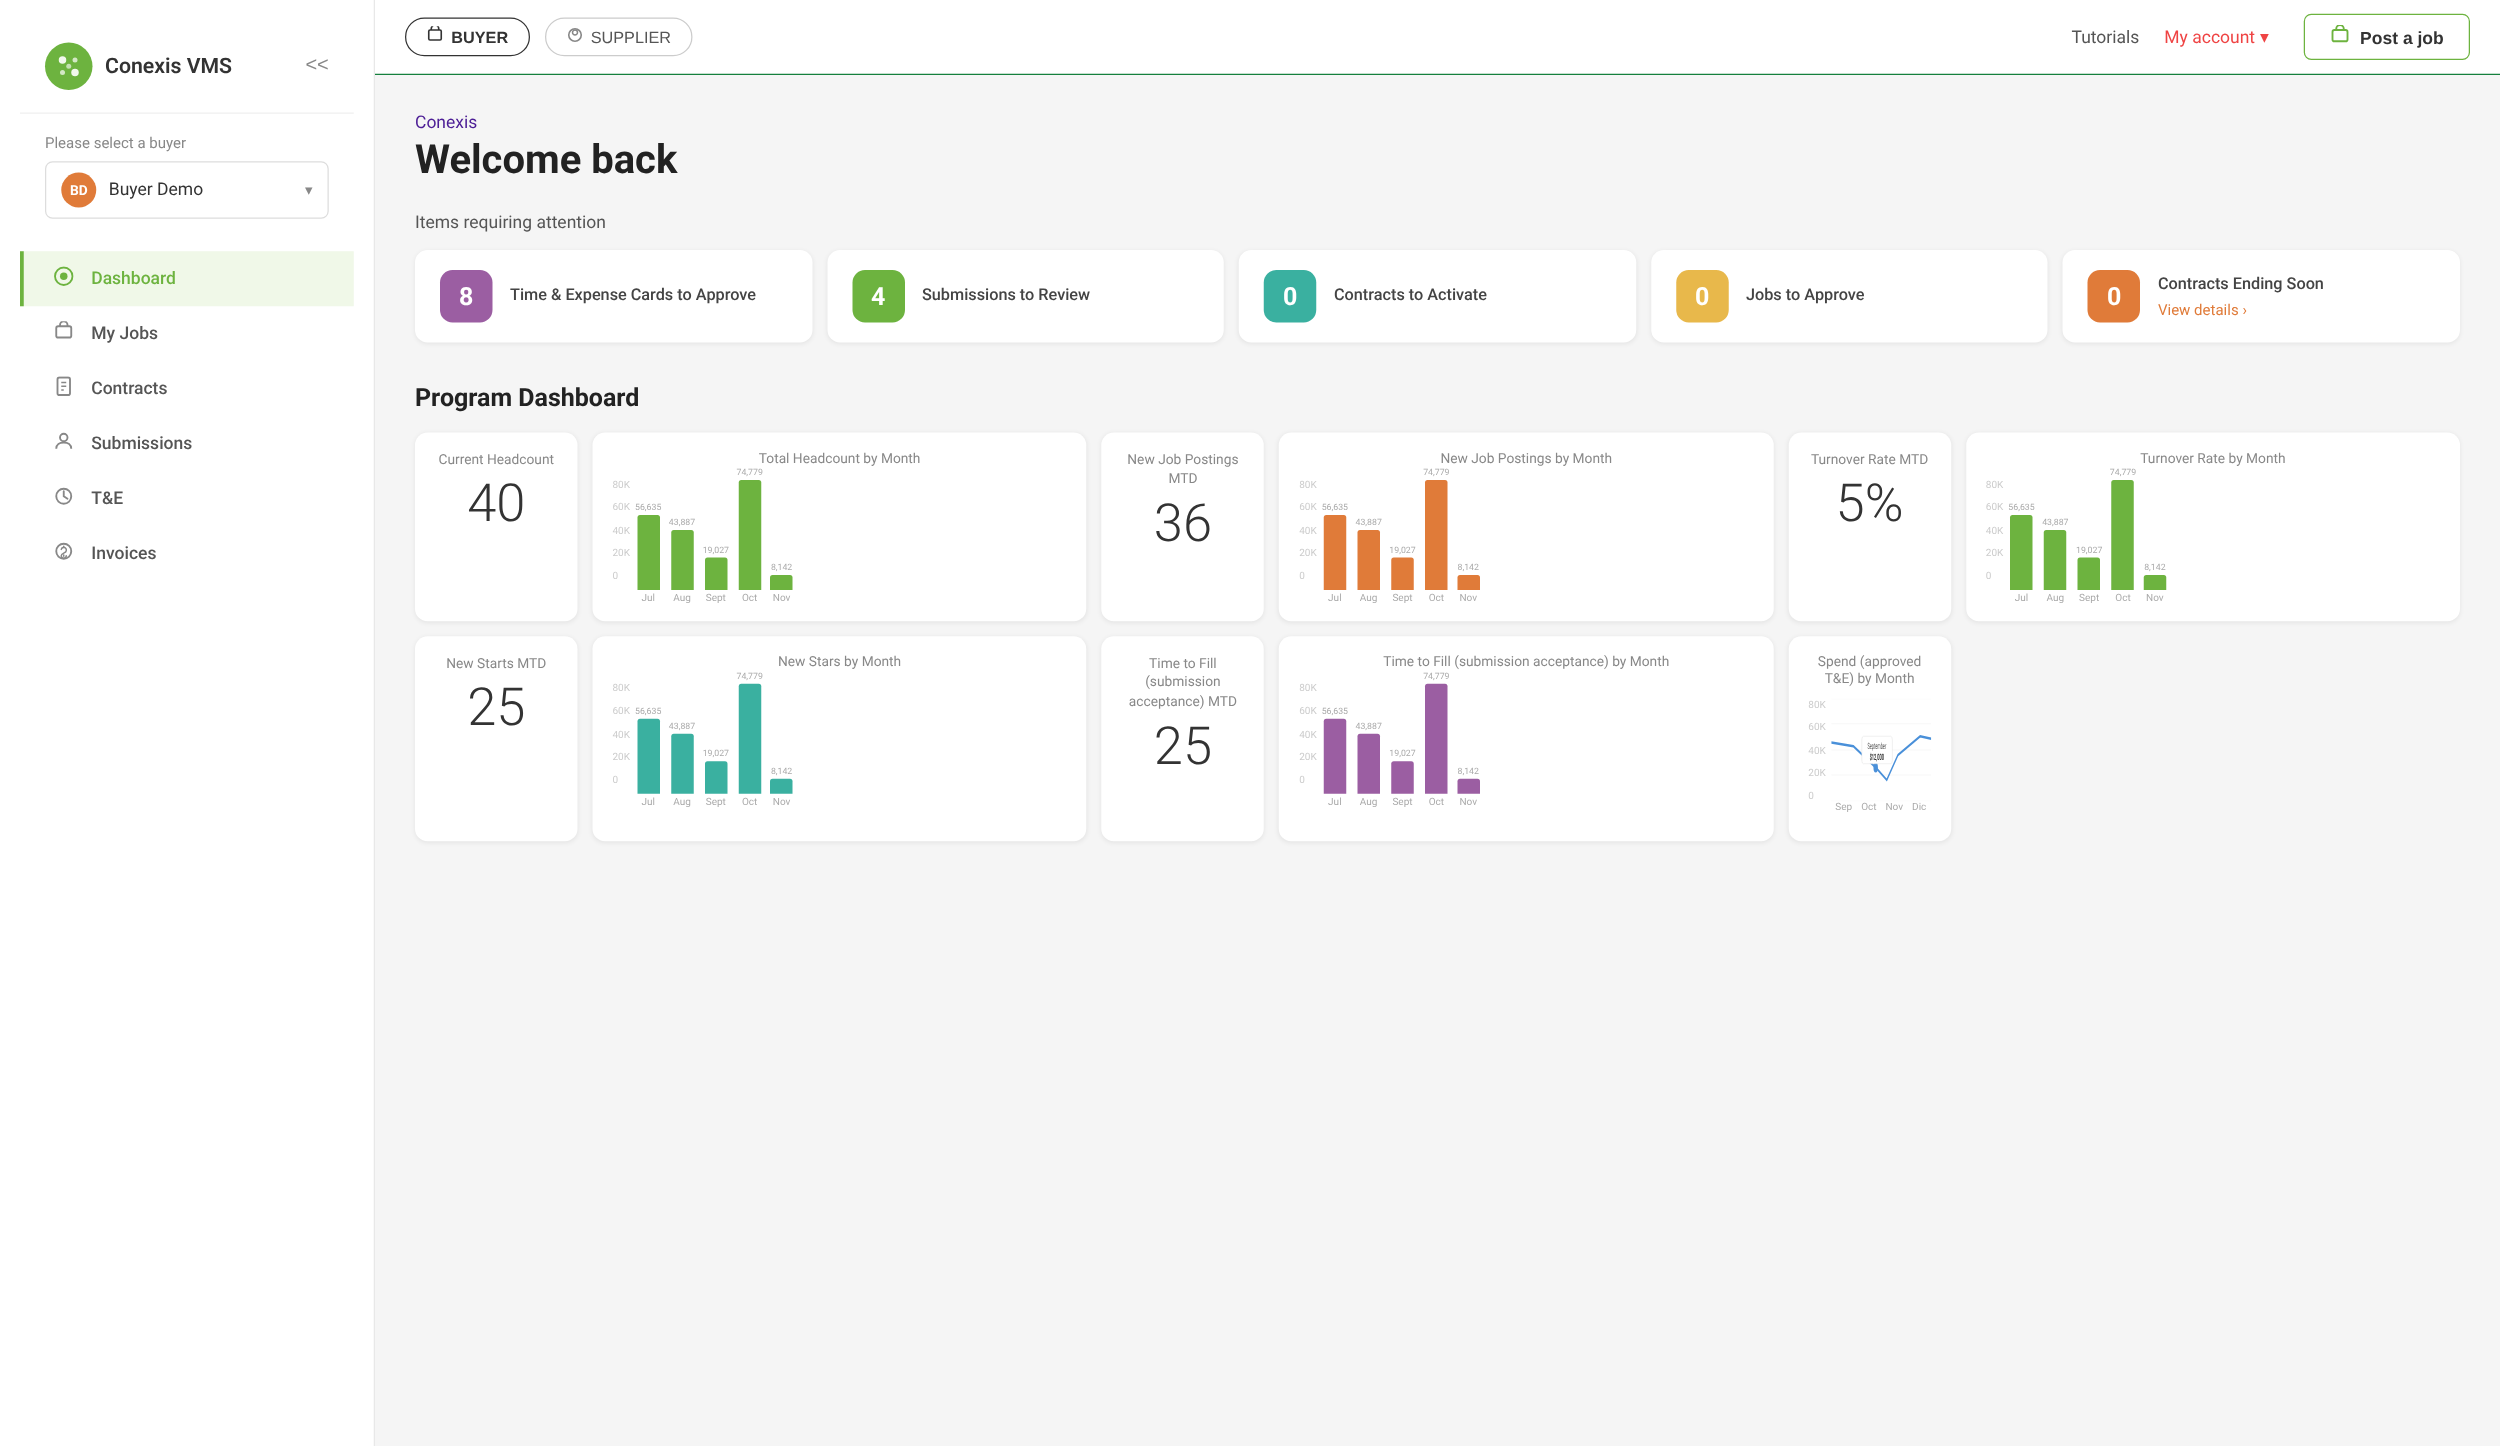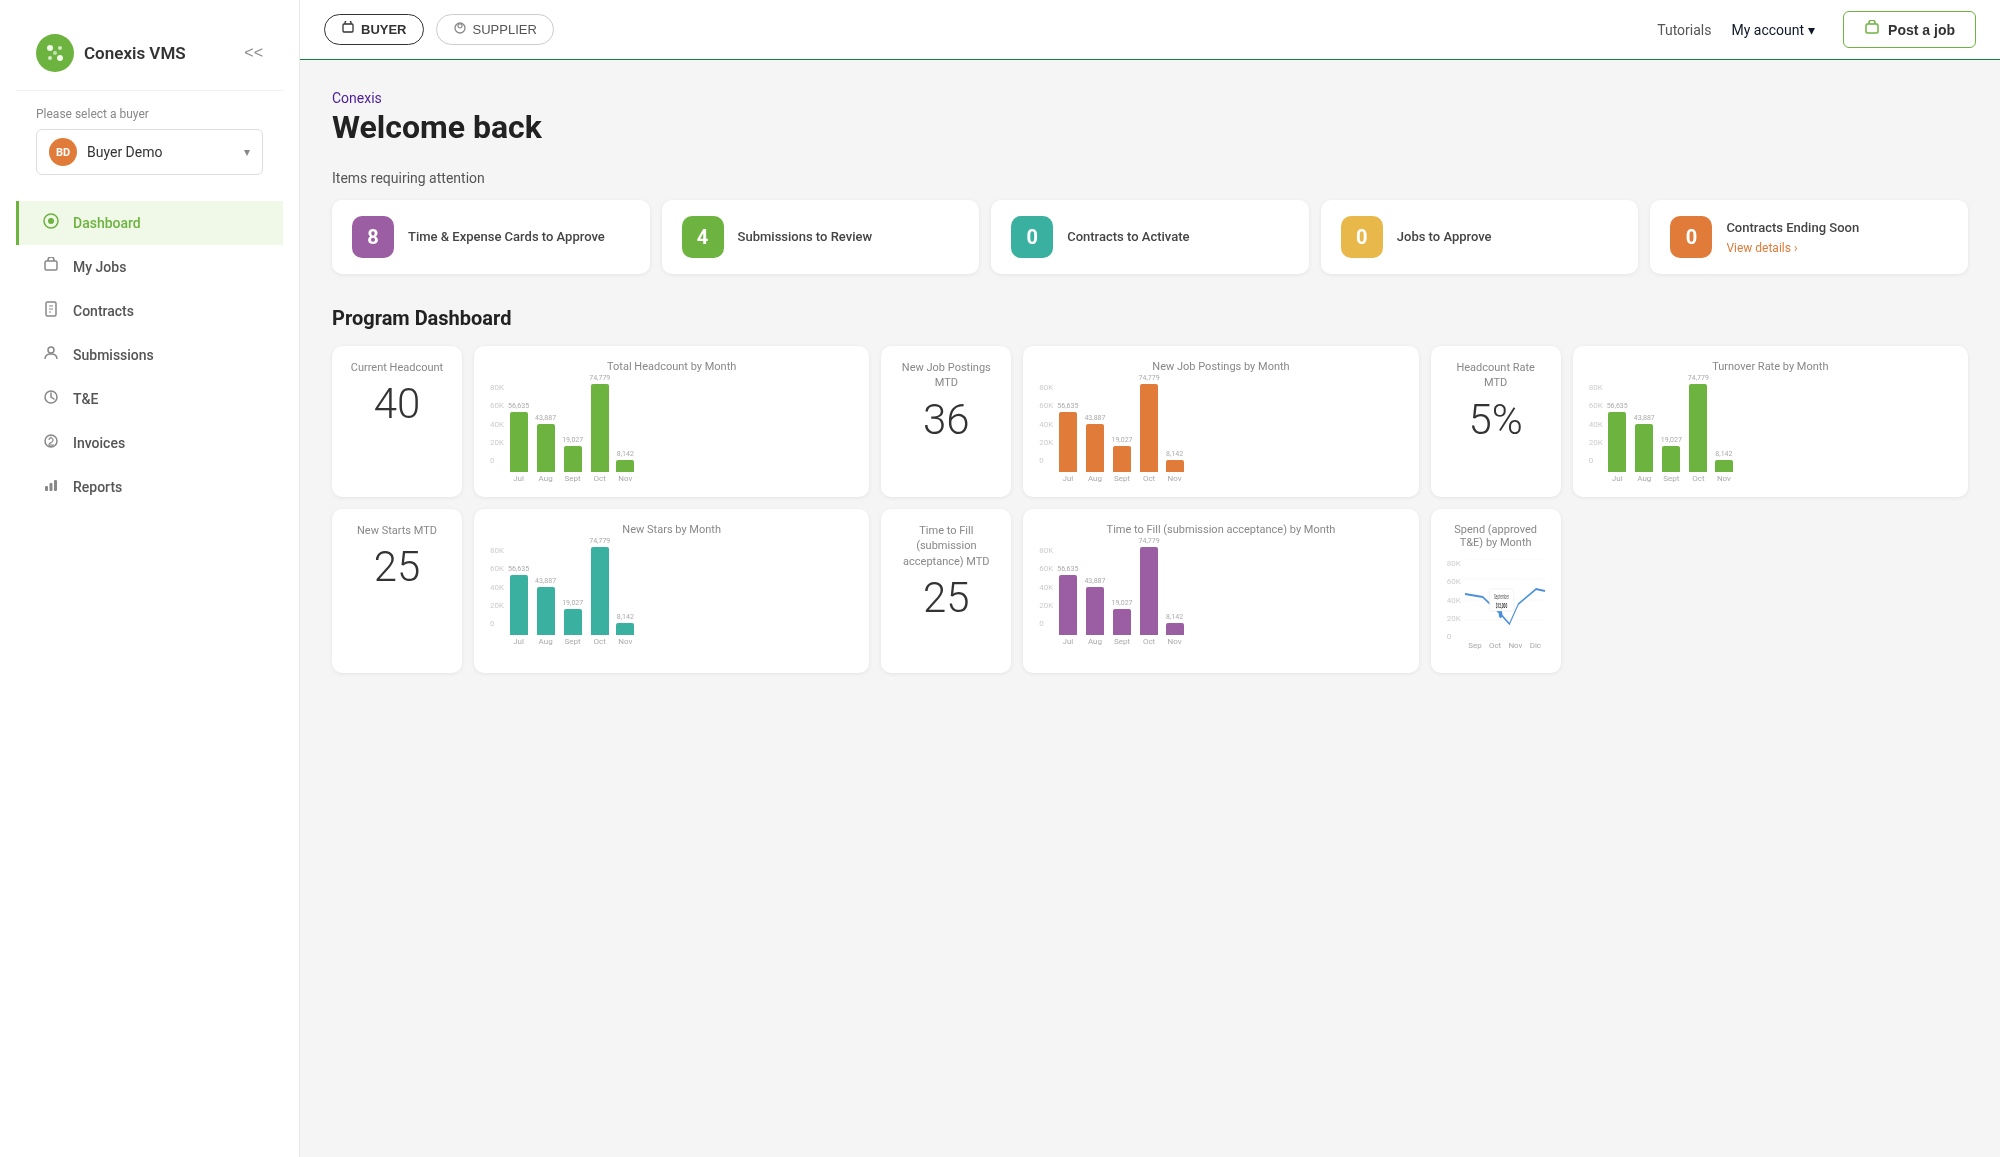--- a/index.html
+++ b/index.html
@@ -81,21 +81,21 @@
       gap: 12px;
     }
     .tab-btn {
       padding: 6px 16px; border-radius: 20px; border: 1px solid #ccc;
       font-size: 13px; font-weight: 500; cursor: pointer; background: #fff;
       display: flex; align-items: center; gap: 6px; color: #555;
     }
     .tab-btn.active { background: #fff; border-color: #333; color: #333; font-weight: 600; }
     .topbar-spacer { flex: 1; }
     .topbar-link { font-size: 14px; color: #555; cursor: pointer; text-decoration: none; margin-right: 8px; }
-    .topbar-account { display: flex; align-items: center; gap: 4px; font-size: 14px; color: #0f172a; cursor: pointer; margin-right: 16px; }
+    .topbar-account { display: flex; align-items: center; gap: 4px; font-size: 14px; color: #ef4444; cursor: pointer; margin-right: 16px; }
     .post-job-btn {
       padding: 8px 20px; border-radius: 6px; border: 1.5px solid #6db33f;
       background: #fff; color: #333; font-size: 14px; font-weight: 600;
       cursor: pointer; display: flex; align-items: center; gap: 8px;
     }
 
     
     #content {
       flex: 1;
       overflow-y: auto;
@@ -229,30 +229,20 @@
     </div>
     <div class="nav-item">
       <span class="nav-icon">
         <svg width="16" height="16" viewBox="0 0 16 16" fill="none">
           <circle cx="8" cy="8" r="6" stroke="#888" stroke-width="1.5" fill="none"></circle>
           <path d="M8 4v1m0 6v1M6 6.5a2 2 0 014 1c0 1-1 1.5-2 2s-2 1-2 2a2 2 0 004 0" stroke="#888" stroke-width="1.2" stroke-linecap="round"></path>
         </svg>
       </span>
       <span>Invoices</span>
     </div>
-    <div class="nav-item">
-      <span class="nav-icon">
-        <svg width="16" height="16" viewBox="0 0 16 16" fill="none">
-          <rect x="2" y="9" width="3" height="5" rx="1" fill="#888"></rect>
-          <rect x="6.5" y="6" width="3" height="8" rx="1" fill="#888"></rect>
-          <rect x="11" y="3" width="3" height="11" rx="1" fill="#888"></rect>
-        </svg>
-      </span>
-      <span>Reports</span>
-    </div>
   </nav>
 </div>
 
 <div id="main">
 
   <div id="topbar">
     <button class="tab-btn active">
       <span>
         <svg width="14" height="14" viewBox="0 0 14 14" fill="none">
             <rect x="2" y="3" width="10" height="8" rx="1" stroke="#333" stroke-width="1.3" fill="none"></rect>
@@ -427,21 +417,21 @@
             <div style="display:flex;flex-direction:column;align-items:center;">
               <div style="font-size:7px;color:#aaa;margin-bottom:2px;">8,142</div>
               <div style="width:18px;height:12px;background:#e07b39;border-radius:2px 2px 0 0;"></div>
               <div style="font-size:8px;color:#aaa;margin-top:2px;">Nov</div>
             </div>
           </div>
         </div>
       </div>
 
       <div class="dash-card">
-        <div class="dash-card-title">Headcount Rate MTD</div>
+        <div class="dash-card-title">Turnover Rate MTD</div>
         <div class="dash-card-value">5%</div>
       </div>
 
       <div class="chart-card">
         <div class="chart-title">Turnover Rate by Month</div>
         <div style="display:flex; align-items:flex-end;">
           <div style="display:flex; flex-direction:column; justify-content:space-between; height:100px; margin-right:4px; padding-bottom:18px;">
             <span style="font-size:8px;color:#ccc;">80K</span>
             <span style="font-size:8px;color:#ccc;">60K</span>
             <span style="font-size:8px;color:#ccc;">40K</span>

